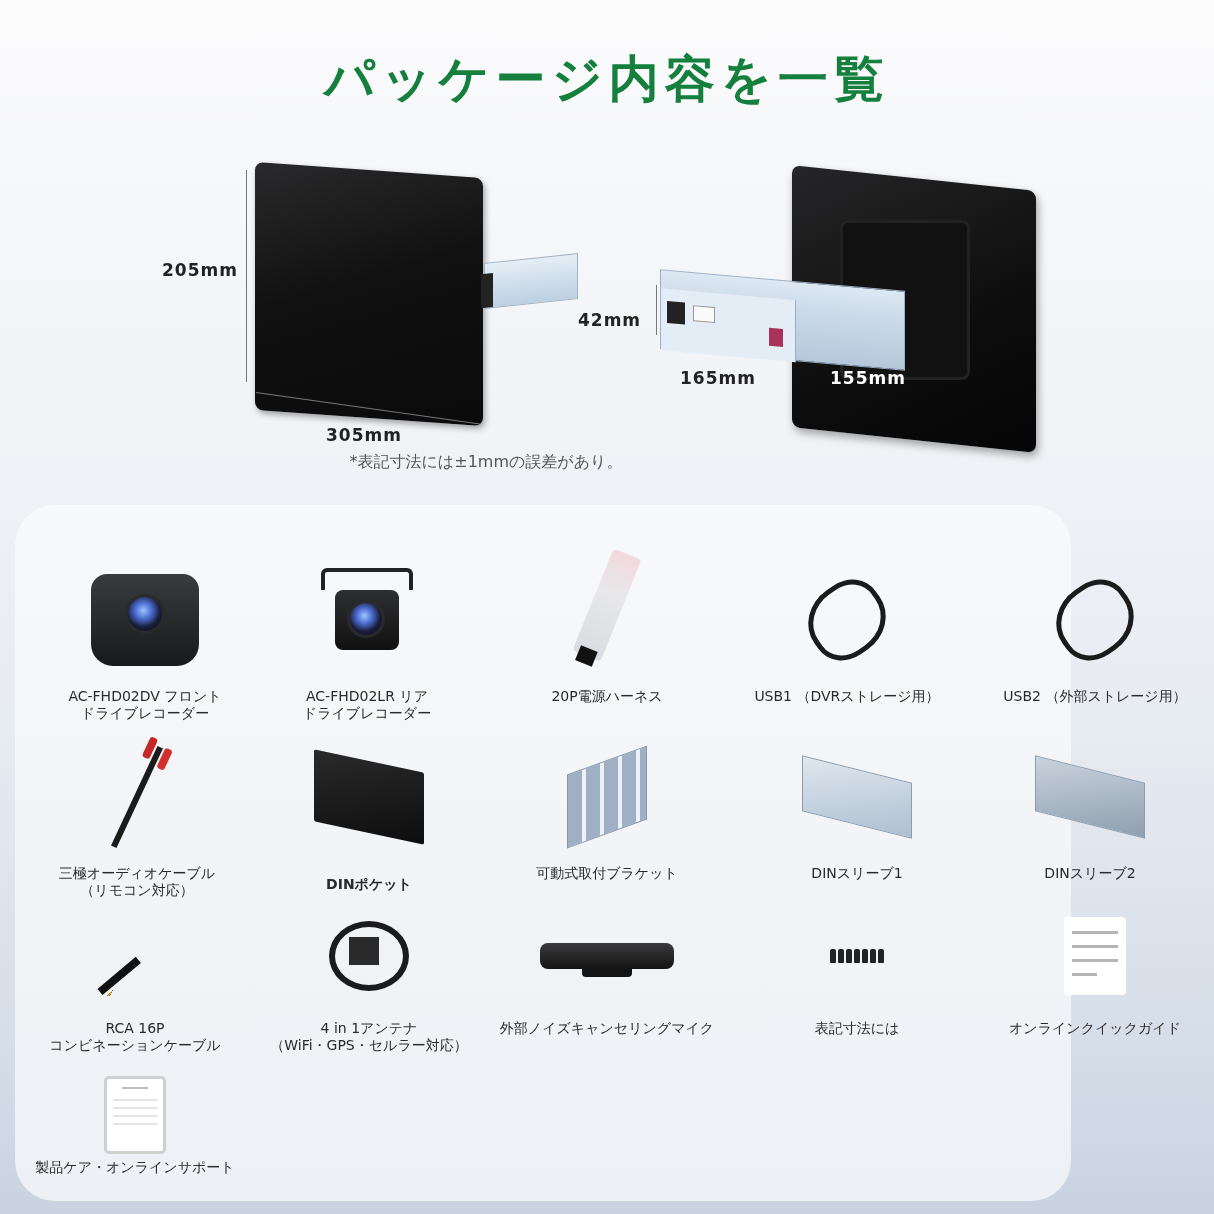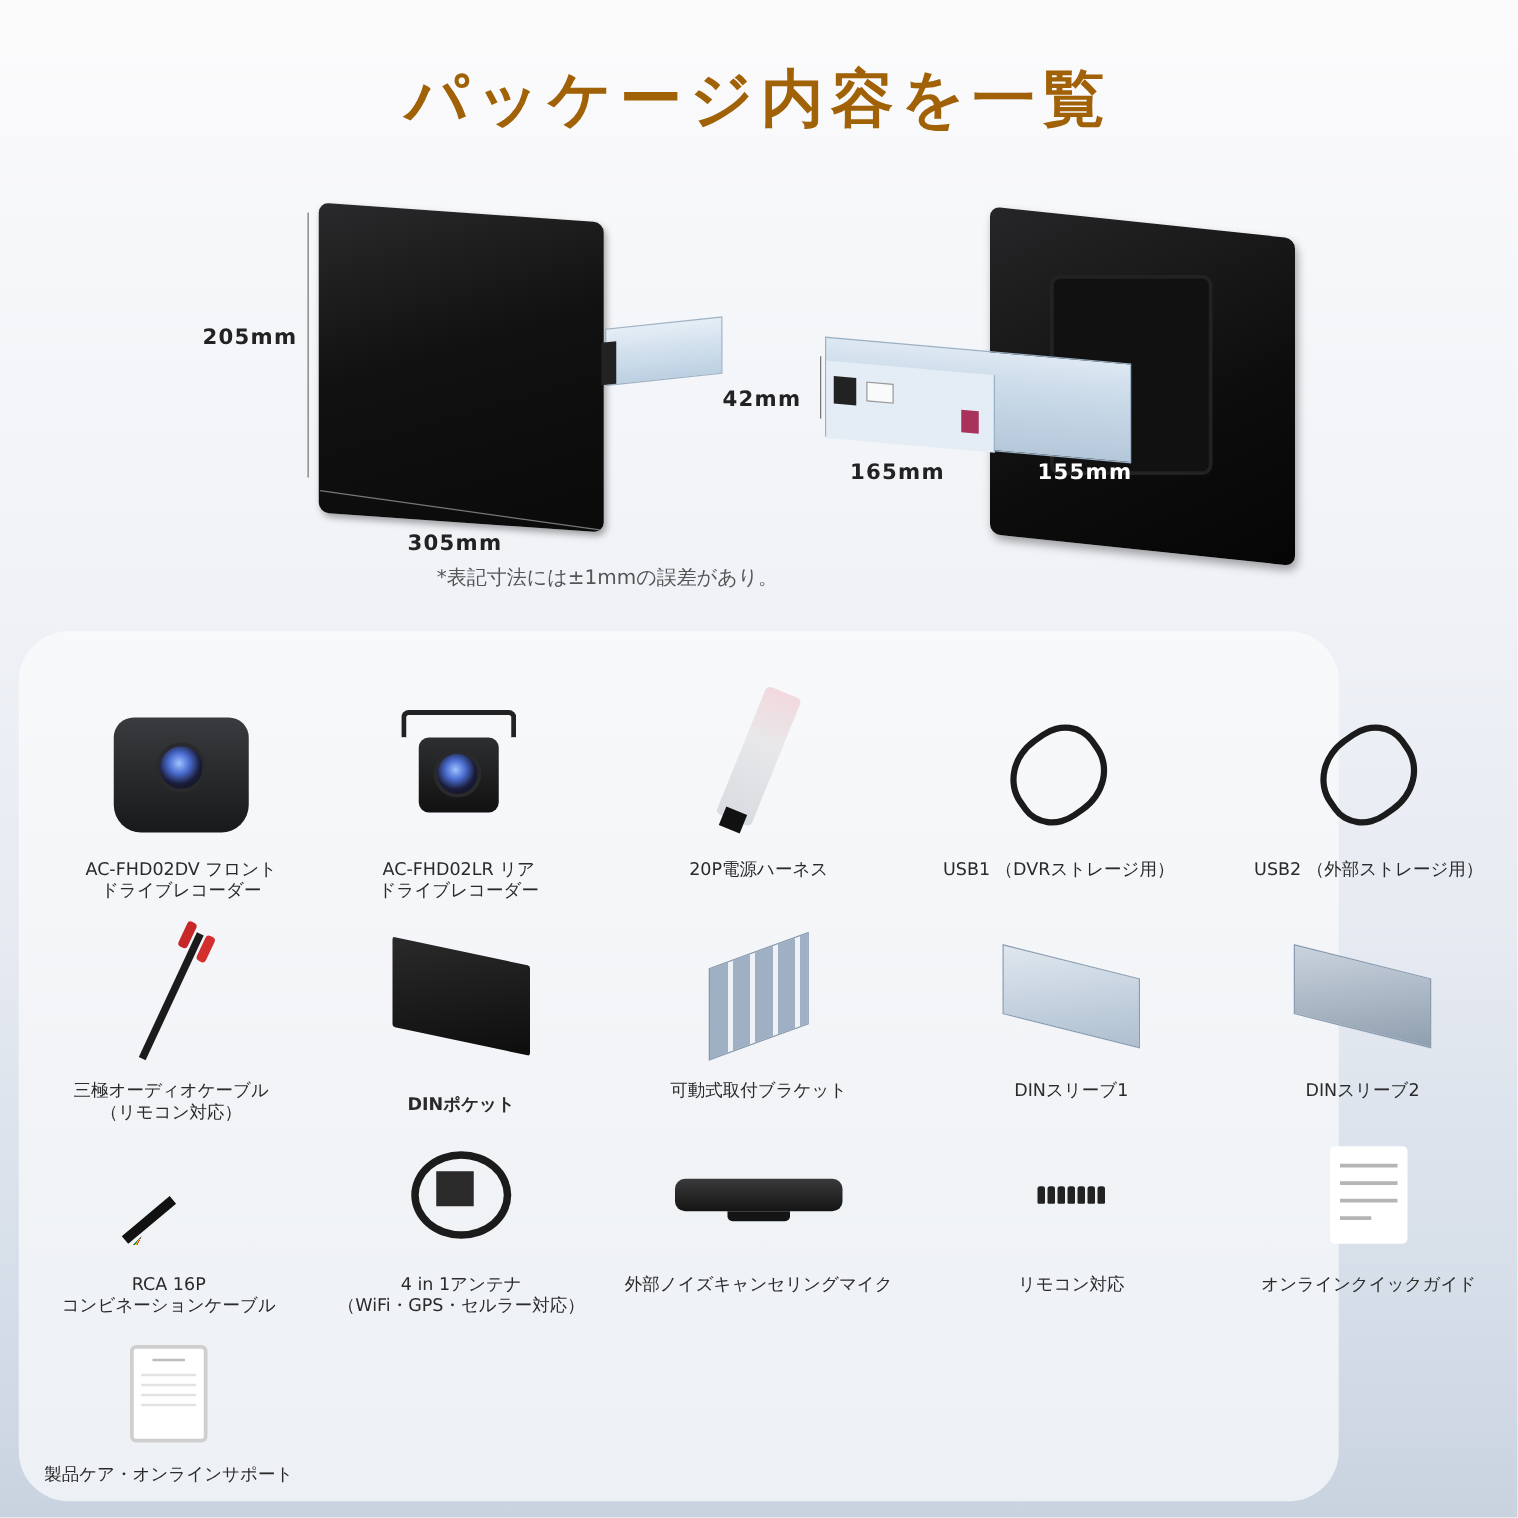--- a/index.html
+++ b/index.html
@@ -6,21 +6,21 @@
   html, body { width: 1214px; height: 1214px; overflow: hidden; }
   body {
     position: relative;
     font-family: "DejaVu Sans", "Liberation Sans", sans-serif;
     background: linear-gradient(180deg, #fbfbfc 0%, #f1f3f7 35%, #e7ebf2 60%, #d6dee9 85%, #c9d3e0 100%);
     color: #222;
   }
   .title {
     position: absolute; left: 0; top: 46px; width: 1214px;
     text-align: center; font-size: 50px; font-weight: bold; letter-spacing: 6px;
-    color: #a16207;
+    color: #15803d;
   }
   
   .hero { position: absolute; left: 0; top: 160px; width: 1214px; height: 300px; }
   .screen-front {
     position: absolute; left: 255px; top: 10px; width: 228px; height: 248px;
     background: linear-gradient(160deg, #2a2a2c 0%, #111 45%, #0a0a0a 100%);
     border-radius: 8px;
     transform: skewY(4deg);
     box-shadow: 2px 3px 6px rgba(0,0,0,.35);
   }
@@ -281,21 +281,21 @@
       <div class="screws">
         <span></span>
           <span></span>
           <span></span>
           <span></span>
           <span></span>
           <span></span>
           <span></span>
       </div>
     </div>
-    <div class="label" style="margin-top:8px;">リモコン対応</div>
+    <div class="label" style="margin-top:8px;">表記寸法には</div>
   </div>
   <div class="item" style="left:960px; top:395px;">
     <div class="pic" style="height:112px;">
       <div class="doc-card">
         <i></i>
           <i></i>
           <i></i>
           <i class="short"></i>
       </div>
     </div>
@@ -305,15 +305,15 @@
   <div class="item" style="left:0px; top:565px;">
     <div class="pic" style="height:90px;">
       <div class="doc-card2">
         <i class="top"></i>
           <i></i>
           <i></i>
           <i></i>
           <i></i>
       </div>
     </div>
-    <div class="label" style="margin-top:12px;">製品ケア・オンラインサポート</div>
+    <div class="label" style="font-family:Liberation Mono, monospace;">製品ケア・オンラインサポート</div>
   </div>
 </section>
 
 </body></html>

